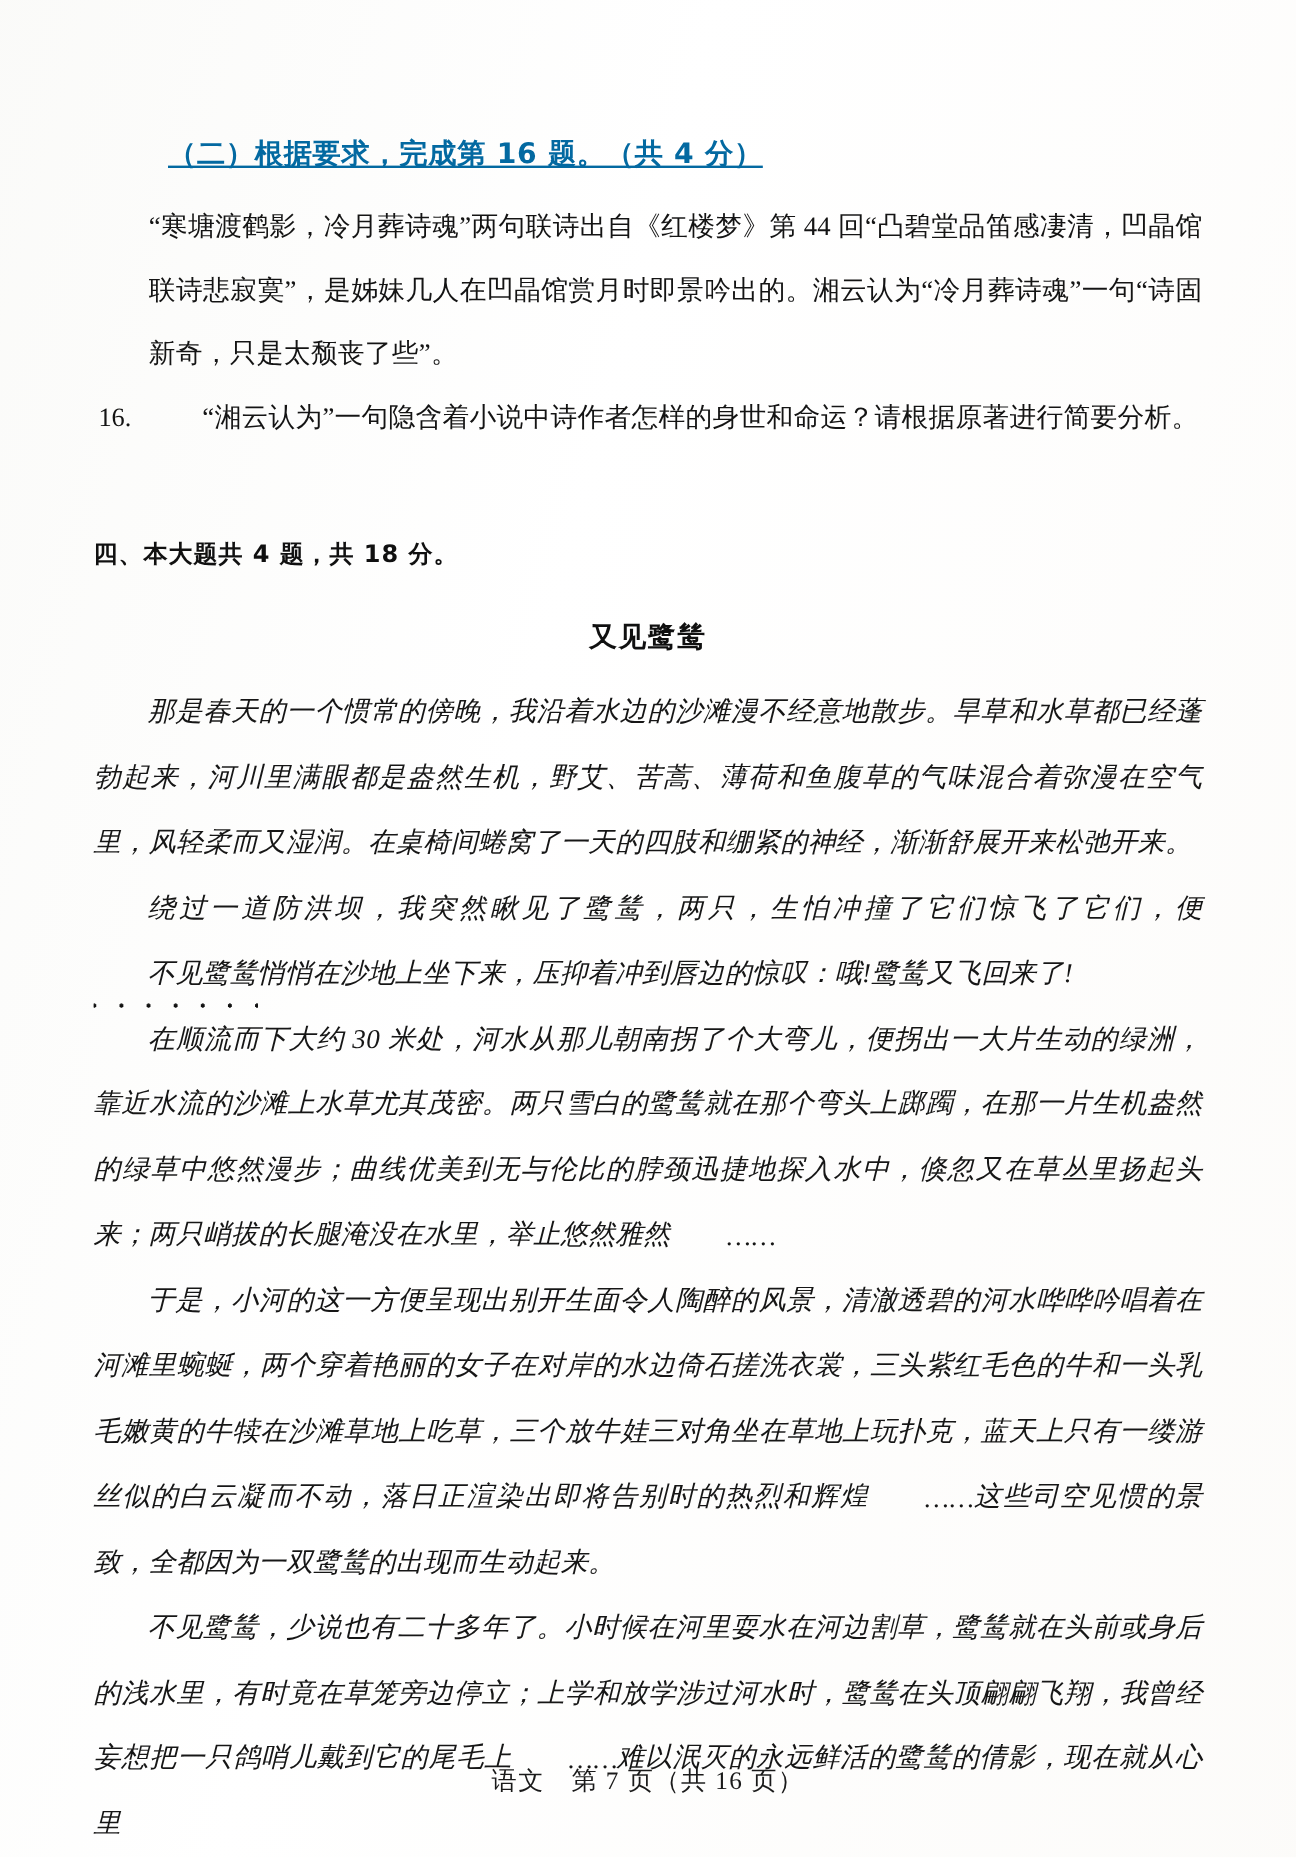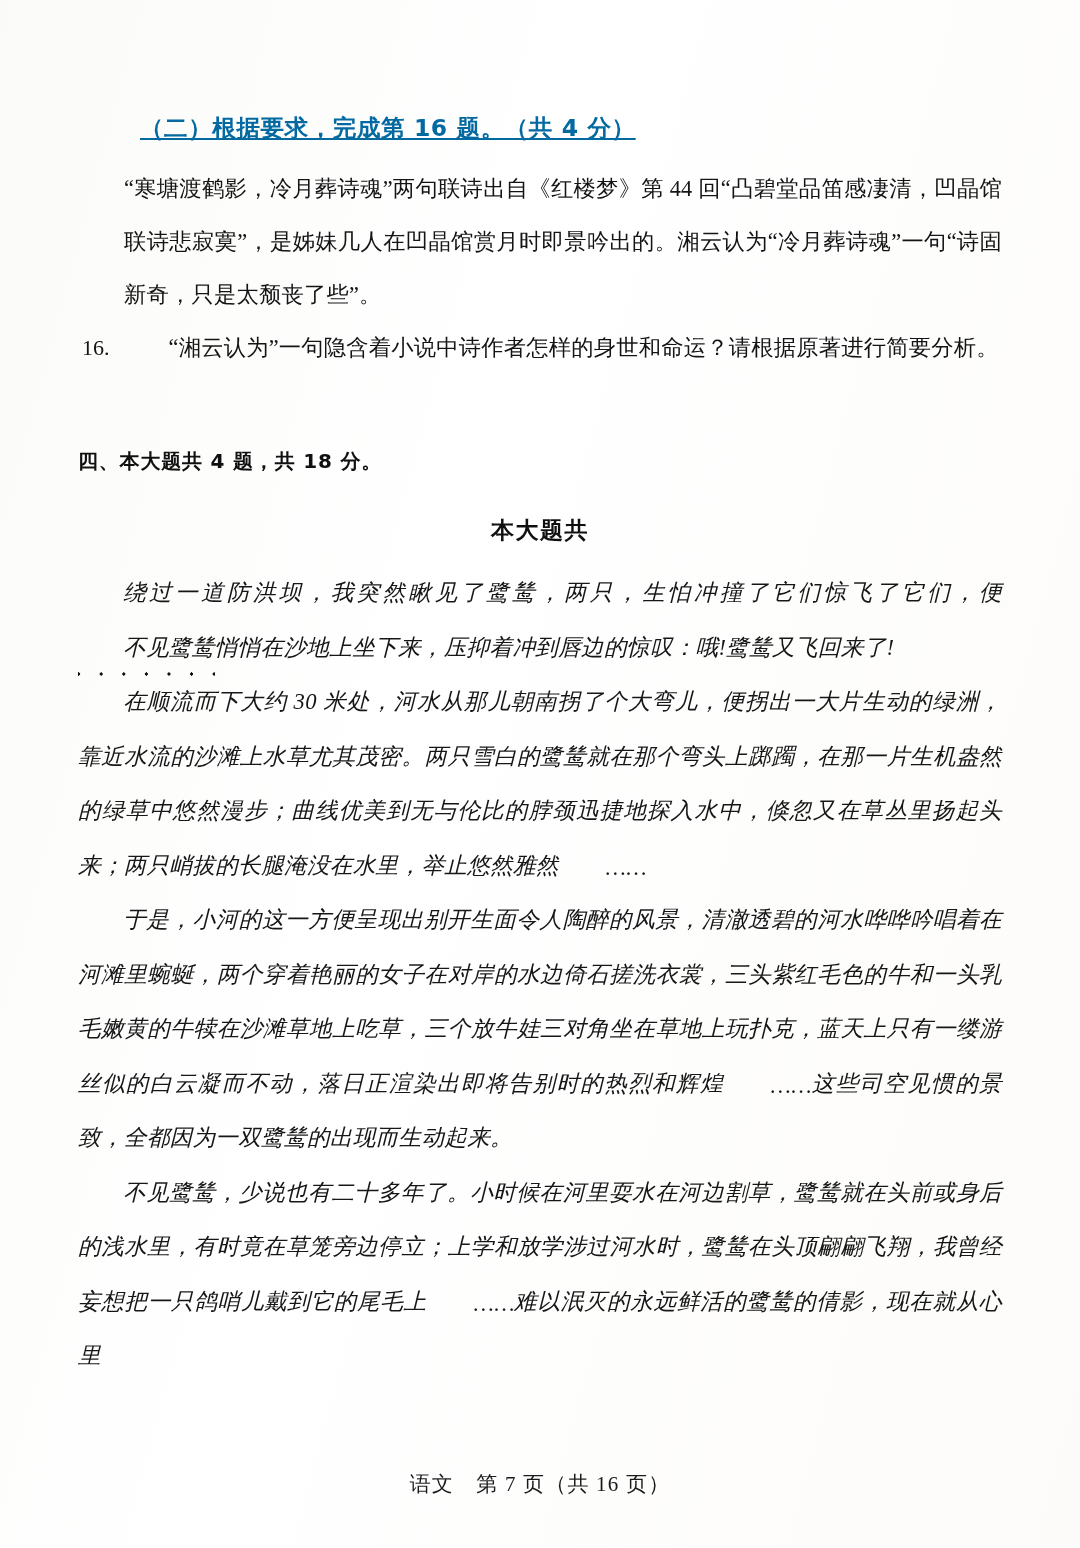--- a/index.html
+++ b/index.html
@@ -202,25 +202,26 @@
 
     <div class="gap-lg"></div>
 
     <p class="major-head">四、本大题共 4 题，共 18 分。</p>
 
     <div class="gap-sm"></div>
 
 
     <div class="gap-sm"></div>
 
-    <p class="article-title">本大题共</p>
+    <p class="article-title">又见鹭鸶</p>
 
     <div class="gap-sm"></div>
 
     <div id="article-body">
+        <p class="kai"><span>那是春天的一个惯常的傍晚，我沿着水边的沙滩漫不经意地散步。旱草和水草都已经蓬勃起来，河川里满眼都是盎然生机，野艾、苦蒿、薄荷和鱼腹草的气味混合着弥漫在空气里，风轻柔而又湿润。在桌椅间蜷窝了一天的四肢和绷紧的神经，渐渐舒展开来松弛开来。</span></p>
         <p class="kai"><span>绕过一道防洪坝，我突然瞅见了鹭鸶，两只，生怕冲撞了它们惊飞了它们，便</span><span class="dotem">不见鹭鸶</span><span>悄悄在沙地上坐下来，压抑着冲到唇边的惊叹：哦!鹭鸶又飞回来了!</span></p>
         <p class="kai"><span>在顺流而下大约 30 米处，河水从那儿朝南拐了个大弯儿，便拐出一大片生动的绿洲，靠近水流的沙滩上水草尤其茂密。两只雪白的鹭鸶就在那个弯头上踯躅，在那一片生机盎然的绿草中悠然漫步；曲线优美到无与伦比的脖颈迅捷地探入水中，倏忽又在草丛里扬起头来；两只峭拔的长腿淹没在水里，举止悠然雅然</span><span class="ellip">……</span></p>
         <p class="kai"><span>于是，小河的这一方便呈现出别开生面令人陶醉的风景，清澈透碧的河水哗哗吟唱着在河滩里蜿蜒，两个穿着艳丽的女子在对岸的水边倚石搓洗衣裳，三头紫红毛色的牛和一头乳毛嫩黄的牛犊在沙滩草地上吃草，三个放牛娃三对角坐在草地上玩扑克，蓝天上只有一缕游丝似的白云凝而不动，落日正渲染出即将告别时的热烈和辉煌</span><span class="ellip">……</span><span>这些司空见惯的景致，全都因为一双鹭鸶的出现而生动起来。</span></p>
         <p class="kai"><span>不见鹭鸶，少说也有二十多年了。小时候在河里耍水在河边割草，鹭鸶就在头前或身后的浅水里，有时竟在草笼旁边停立；上学和放学涉过河水时，鹭鸶在头顶翩翩飞翔，我曾经妄想把一只鸽哨儿戴到它的尾毛上</span><span class="ellip">……</span><span>难以泯灭的永远鲜活的鹭鸶的倩影，现在就从心里</span></p>
       </div>
 
   </div>
 
   <div class="footer">语文　第 7 页（共 16 页）</div>
 

